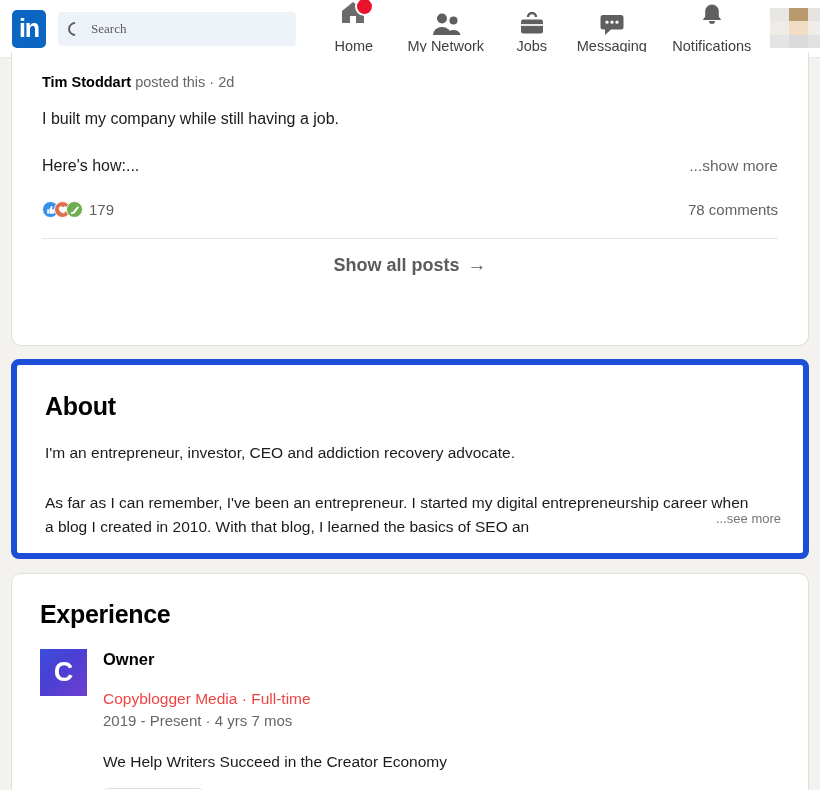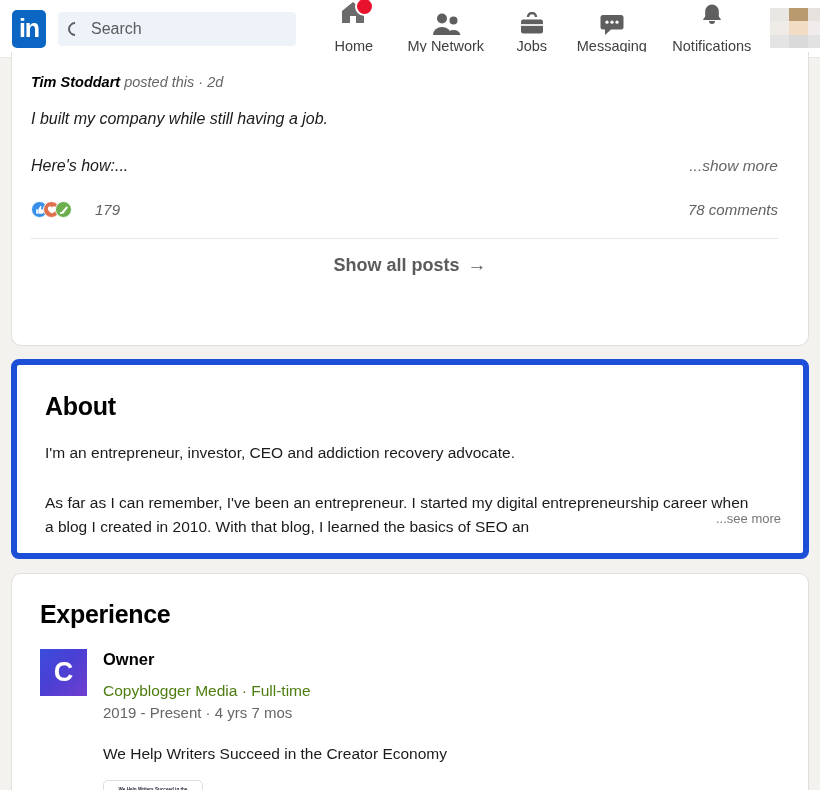--- a/index.html
+++ b/index.html
@@ -36,22 +36,22 @@
     width: 14px; height: 14px; flex: 0 0 auto;
     border: 2px solid #5f6163;
     border-radius: 50%;
     border-right-color: transparent;
     border-bottom-color: transparent;
     transform: rotate(-45deg);
     margin-right: 9px;
   }
   .search-input {
     border: none; outline: none; background: transparent;
-    font-size: 16px; color: #c2410c; width: 100%;
-    font-family: Liberation Sans, sans-serif;
+    font-size: 13px; color: #c2410c; width: 100%;
+    font-family: Liberation Serif, serif;
   }
   .search-input::placeholder { color: #5b5b5b; }
 
   .nav-items { display: flex; align-items: flex-end; margin-left: 18px; height: 58px; }
   .nav-item {
     display: flex; flex-direction: column; align-items: center;
     justify-content: flex-end; height: 58px;
     padding-bottom: 3px; position: relative; cursor: pointer;
   }
   .nav-label {
@@ -82,38 +82,38 @@
   .card {
     background: #ffffff;
     border: 1px solid #e0dfdc;
     border-radius: 10px;
     position: absolute;
     left: 11px; width: 798px;
   }
 
   
   .card-posts { top: -6px; height: 294px; border-radius: 0 0 10px 10px; border-top: none; }
-  .post-inner { padding: 22px 30px 0 19px; font-style: italic; }
+  .post-inner { padding: 22px 30px 0 30px; }
   .post-meta { font-size: 14.5px; color: #666666; margin-bottom: 17px; }
   .post-meta b { color: #000; font-weight: 700; }
   .post-line { font-size: 16px; color: #1b1b1b; line-height: 1.45; }
   .post-row {
     display: flex; align-items: center; justify-content: space-between;
     margin-top: 24px;
   }
   .show-more-link { font-size: 15.5px; color: #666666; cursor: pointer; }
   .reactions { display: flex; align-items: center; }
   .rx { width: 17px; height: 17px; border-radius: 50%; border: 1.5px solid #fff;
         display: flex; align-items: center; justify-content: center; }
   .rx:not(:first-child) { margin-left: -5px; }
   .rx svg { display: block; }
   .rx-like { background: #378fe9; }
   .rx-love { background: #df704d; }
   .rx-cele { background: #6dae4f; }
-  .rx-count { font-size: 15px; color: #5f6163; margin-left: 23px; }
+  .rx-count { font-size: 15px; color: #5f6163; margin-left: 6px; }
   .comments { font-size: 15px; color: #5f6163; cursor: pointer; }
 
   .post-divider { height: 1px; background: #e9e5df; margin: 20px 0 0 0; }
   .show-all {
     height: 52px; display: flex; align-items: center; justify-content: center;
     font-size: 18px; color: #5b5b5b; font-weight: 600; cursor: pointer;
   }
   .show-all .arw { margin-left: 8px; font-weight: 400; font-size: 19px; }
 
   
@@ -141,21 +141,21 @@
   .exp-entry { display: flex; margin-top: 20px; }
   .co-logo {
     width: 47px; height: 47px; flex: 0 0 47px;
     background: linear-gradient(135deg, #3b4ddb 0%, #4b3fd4 45%, #6f3fcf 100%);
     display: flex; align-items: center; justify-content: center;
     color: #fff; font-size: 27px; font-weight: 700;
     font-family: "Liberation Sans", sans-serif;
   }
   .exp-text { margin-left: 16px; }
   .exp-title { font-size: 16.5px; font-weight: 700; color: #000; line-height: 1.25; }
-  .exp-company { font-size: 15.5px; color: #4d7c0f; margin-top: 12px; }
+  .exp-company { font-size: 15.5px; color: #ef4444; margin-top: 20px; }
   .exp-dates { font-size: 15px; color: #666666; margin-top: 4px; }
   .exp-desc { font-size: 15.5px; color: #1b1b1b; margin-top: 24px; }
 
   .link-card { display: flex; align-items: center; margin-top: 17px; }
   .thumb {
     width: 100px; height: 53px; flex: 0 0 100px;
     border: 1px solid #dedede; border-radius: 5px;
     background: #fff; position: relative; overflow: hidden;
   }
   .thumb-hd {

